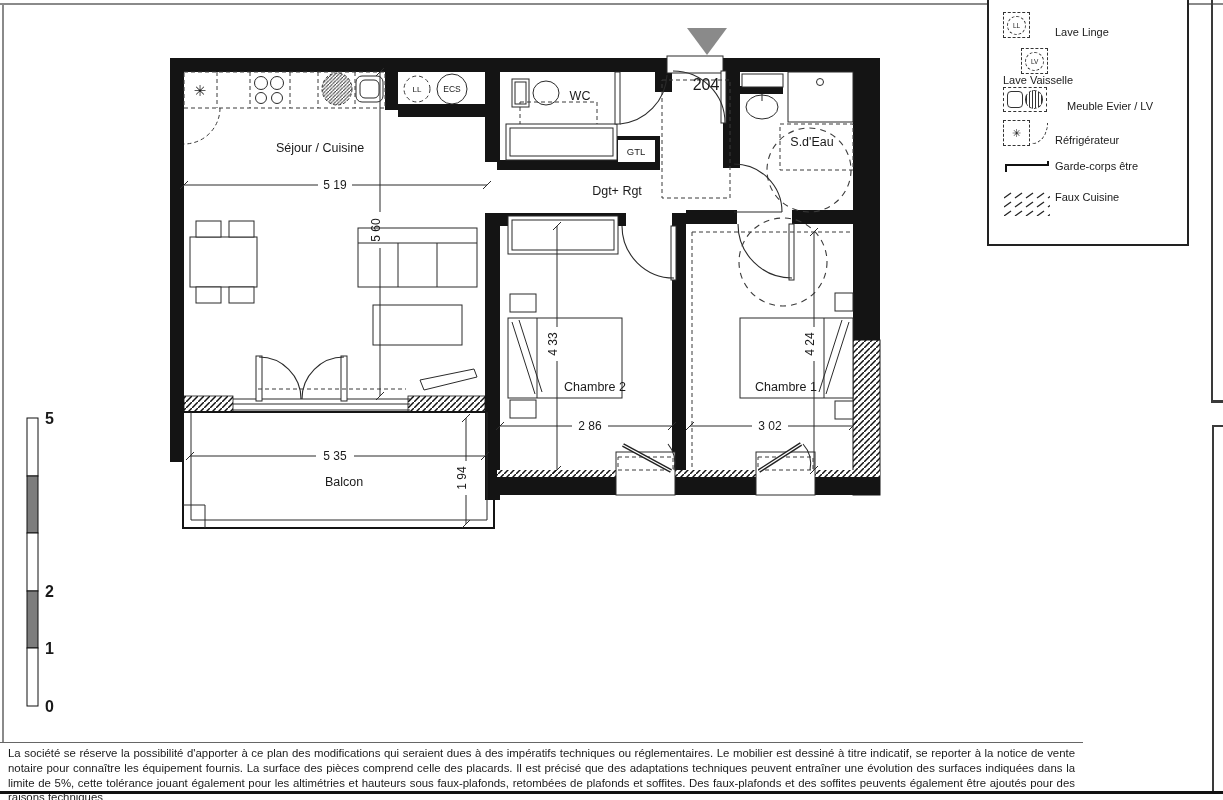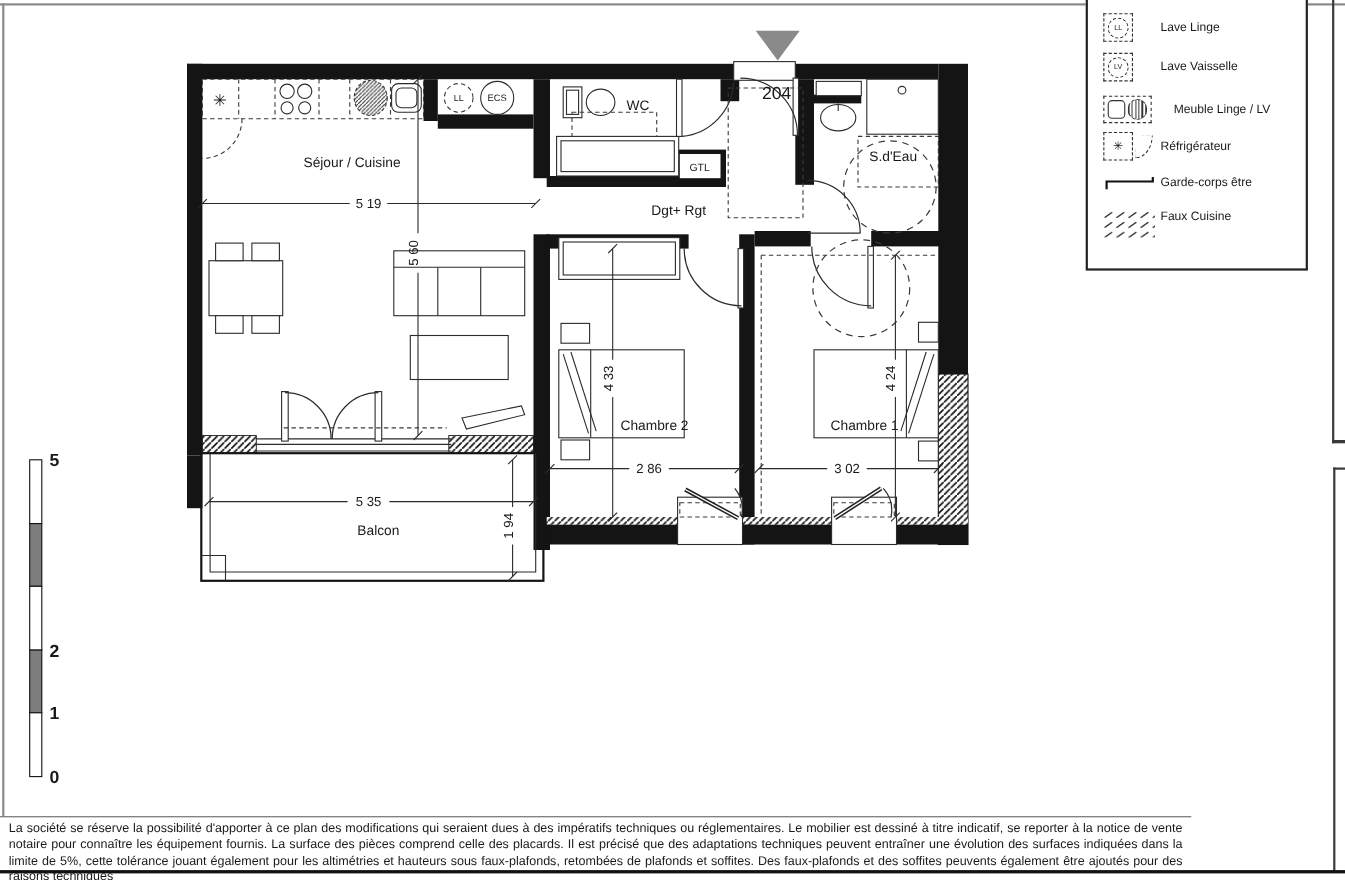--- a/index.html
+++ b/index.html
@@ -24,21 +24,21 @@
 
   
   .panel-cut-1{position:absolute;left:1211px;top:-12px;width:40px;height:412px;
                border-left:2px solid #3a3a3a;border-bottom:3px solid #3a3a3a;}
   .panel-cut-2{position:absolute;left:1212px;top:425px;width:40px;height:365px;
                border-left:2px solid #3a3a3a;border-top:2px solid #3a3a3a;}
 
   
   .legend{position:absolute;left:987px;top:-14px;width:198px;height:256px;
           border:2px solid #222;background:#fff;}
-  .lrow{position:absolute;left:14px;display:flex;align-items:center;}
+  .lrow{position:absolute;left:14px;display:flex;align-items:flex-end;}
   .lrow .iconwrap{width:52px;display:flex;align-items:center;}
   .lrow .llabel{font-size:11px;color:#1a1a1a;white-space:nowrap;}
   .sq-dash{width:27px;height:26px;border:1.5px dashed #333;display:flex;align-items:center;justify-content:center;box-sizing:border-box;}
   .circ-dash{width:19px;height:19px;border:1.5px dashed #333;border-radius:50%;display:flex;align-items:center;justify-content:center;
              font-size:6.5px;color:#222;box-sizing:border-box;}
   .fridge-arc{width:15px;height:20px;border-right:1.5px dashed #333;border-bottom:1.5px dashed #333;
               border-bottom-right-radius:100% 100%;margin-left:2px;}
   .snow{font-size:11px;color:#222;line-height:1;}
   
   .footer{position:absolute;left:0;top:742px;width:1083px;border-top:1px solid #666;background:#fff;}
@@ -305,36 +305,36 @@
   <div class="legend">
 
     <div class="lrow" style="top:24px;">
       <div class="iconwrap">
           <span class="sq-dash">
             <span class="circ-dash">LL</span>
           </span>
         </div>
       <span class="llabel">Lave Linge</span>
     </div>
-    <div class="lrow" style="top:60px;">
+    <div class="lrow" style="top:60px;flex-direction:column;">
       <div class="iconwrap">
           <span class="sq-dash">
             <span class="circ-dash">LV</span>
           </span>
         </div>
       <span class="llabel">Lave Vaisselle</span>
     </div>
     <div class="lrow" style="top:99px;">
       <div class="iconwrap" style="width:64px;">
         <span style="display:flex;align-items:center;gap:2px;border:1.5px dashed #333;padding:2px 3px;">
           <span style="width:16px;height:17px;border:1.5px solid #333;border-radius:4px;box-sizing:border-box;"></span>
           <span style="width:18px;height:19px;border:1.5px dashed #333;border-radius:50%;box-sizing:border-box;background:repeating-linear-gradient(90deg,#333 0 1px,transparent 1px 3px);"></span>
         </span>
       </div>
-      <span class="llabel">Meuble Linge / LV</span>
+      <span class="llabel">Meuble Evier / LV</span>
     </div>
     <div class="lrow" style="top:132px;">
       <div class="iconwrap">
           <span class="sq-dash">
             <span class="snow">✳</span>
           </span>
           <span class="fridge-arc"></span>
         </div>
       <span class="llabel">Réfrigérateur</span>
     </div>

